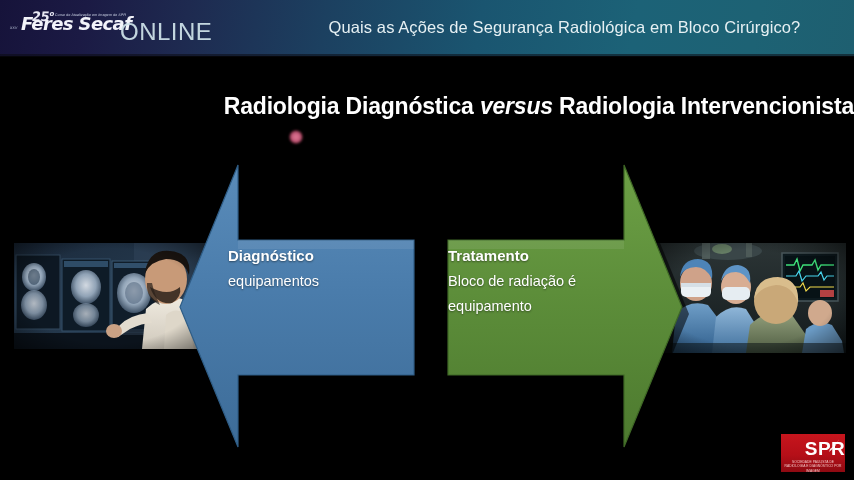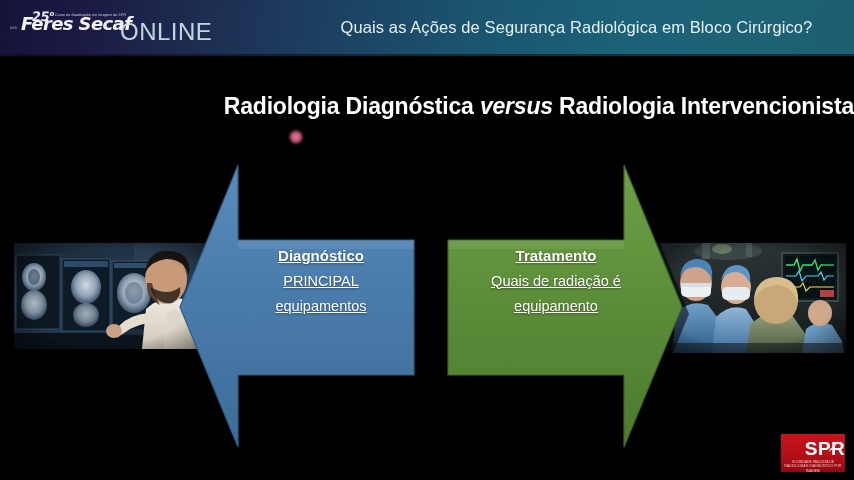--- a/index.html
+++ b/index.html
@@ -93,21 +93,21 @@
     font-size: 24px;
     line-height: 26px;
     color: #cfe3ea;
     letter-spacing: 0.5px;
     white-space: nowrap;
     opacity: .93;
   }
 
   #header-title {
     position: absolute;
-    left: 304px; top: 18px;
+    left: 292px; top: 18px;
     width: 545px;
     text-align: center;
     font-size: 16.5px;
     color: #e6f0f3;
     letter-spacing: .1px;
     white-space: nowrap;
   }
 
   
   #slide-title {
@@ -159,30 +159,29 @@
     height: 288px;
   }
   #arrow-left  { left: 178px; }
   #arrow-right { left: 434px; }
   .arrow svg { display: block; width: 100%; height: 100%; }
 
   .arrow-text {
     position: absolute;
     top: 243px;
     width: 186px;
-    text-align: center;
+    text-align: left;
     color: #ffffff;
     font-size: 14.5px;
     line-height: 25.5px;
     text-shadow: 0 1px 2px rgba(0,0,0,.45);
     pointer-events: none;
-    text-decoration: underline;
   }
   #text-left  { left: 228px; }
-  #text-right { left: 463px; }
+  #text-right { left: 448px; }
   .arrow-text .hl { font-weight: bold; font-size: 15px; }
 
   
   #spr-logo {
     position: absolute;
     left: 781px; top: 434px;
     width: 64px; height: 38px;
     background: linear-gradient(180deg, #c7151d 0%, #b50f18 55%, #8e0a12 100%);
     box-shadow: 0 0 4px rgba(0,0,0,.7);
   }
@@ -392,21 +391,20 @@
       <polygon points="5,147 63,5 63,80 239,80 239,215 63,215 63,287" fill="#000000" opacity=".55" transform="translate(4,4)"></polygon>
 
       <polygon points="2,144 60,2 60,77 236,77 236,212 60,212 60,284" fill="url(#blueFill)" stroke="#2f5d86" stroke-width="1.2"></polygon>
 
       <polygon points="60,77 236,77 236,86 60,86" fill="#ffffff" opacity=".08"></polygon>
     </svg>
   </div>
 
   <div class="arrow-text" id="text-left">
     <div class="hl">Diagnóstico</div>
-    <div>PRINCIPAL</div>
     <div>equipamentos</div>
   </div>
 
   <div class="arrow" id="arrow-right">
     <svg viewBox="0 0 256 288" preserveAspectRatio="none">
       <defs>
         <linearGradient id="greenFill" x1="0" y1="0" x2="0" y2="1">
           <stop offset="0%" stop-color="#6da046"></stop>
           <stop offset="45%" stop-color="#5d8e3a"></stop>
           <stop offset="100%" stop-color="#4d7a2f"></stop>
@@ -415,21 +413,21 @@
 
       <polygon points="17,80 193,80 193,5 251,147 193,287 193,215 17,215" fill="#000000" opacity=".55" transform="translate(4,4)"></polygon>
 
       <polygon points="14,77 190,77 190,2 248,144 190,284 190,212 14,212" fill="url(#greenFill)" stroke="#3f6826" stroke-width="1.2"></polygon>
       <polygon points="14,77 190,77 190,86 14,86" fill="#ffffff" opacity=".08"></polygon>
     </svg>
   </div>
 
   <div class="arrow-text" id="text-right">
     <div class="hl">Tratamento</div>
-    <div>Quais de radiação é</div>
+    <div>Bloco de radiação é</div>
     <div>equipamento</div>
   </div>
 
   <div id="spr-logo">
     <div id="spr-text">SPR</div>
     <svg id="spr-swoosh" viewBox="0 0 13 15">
       <path d="M2 14 Q9 9 12 1 Q10 6 3 11 Z" fill="#ffffff" opacity=".9"></path>
     </svg>
     <div id="spr-tagline">SOCIEDADE PAULISTA DE RADIOLOGIA E DIAGNÓSTICO POR IMAGEM</div>
   </div>

